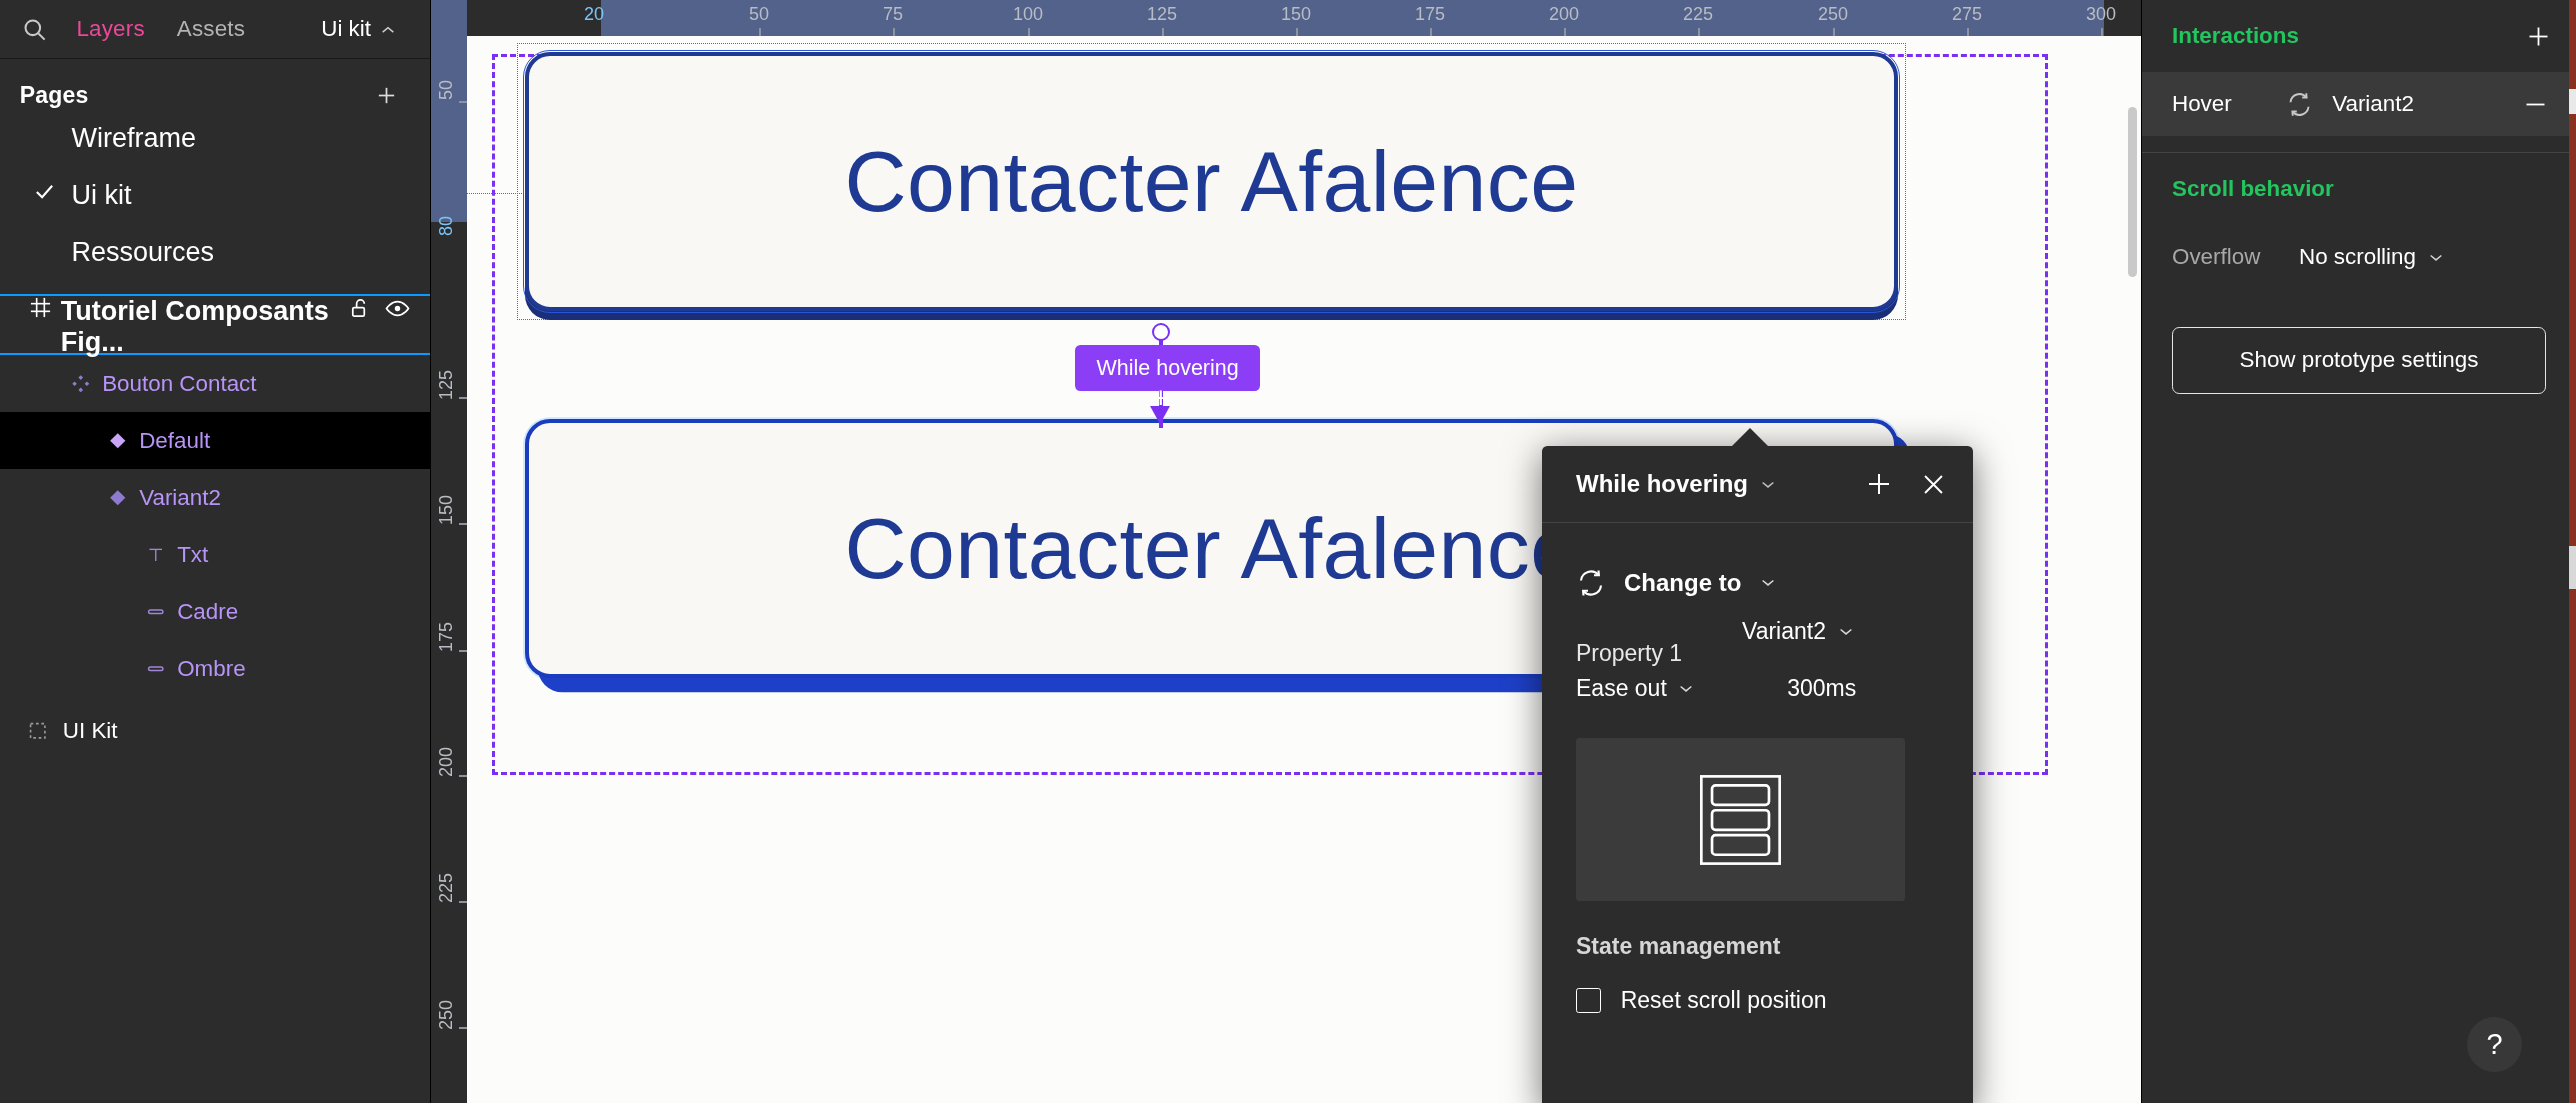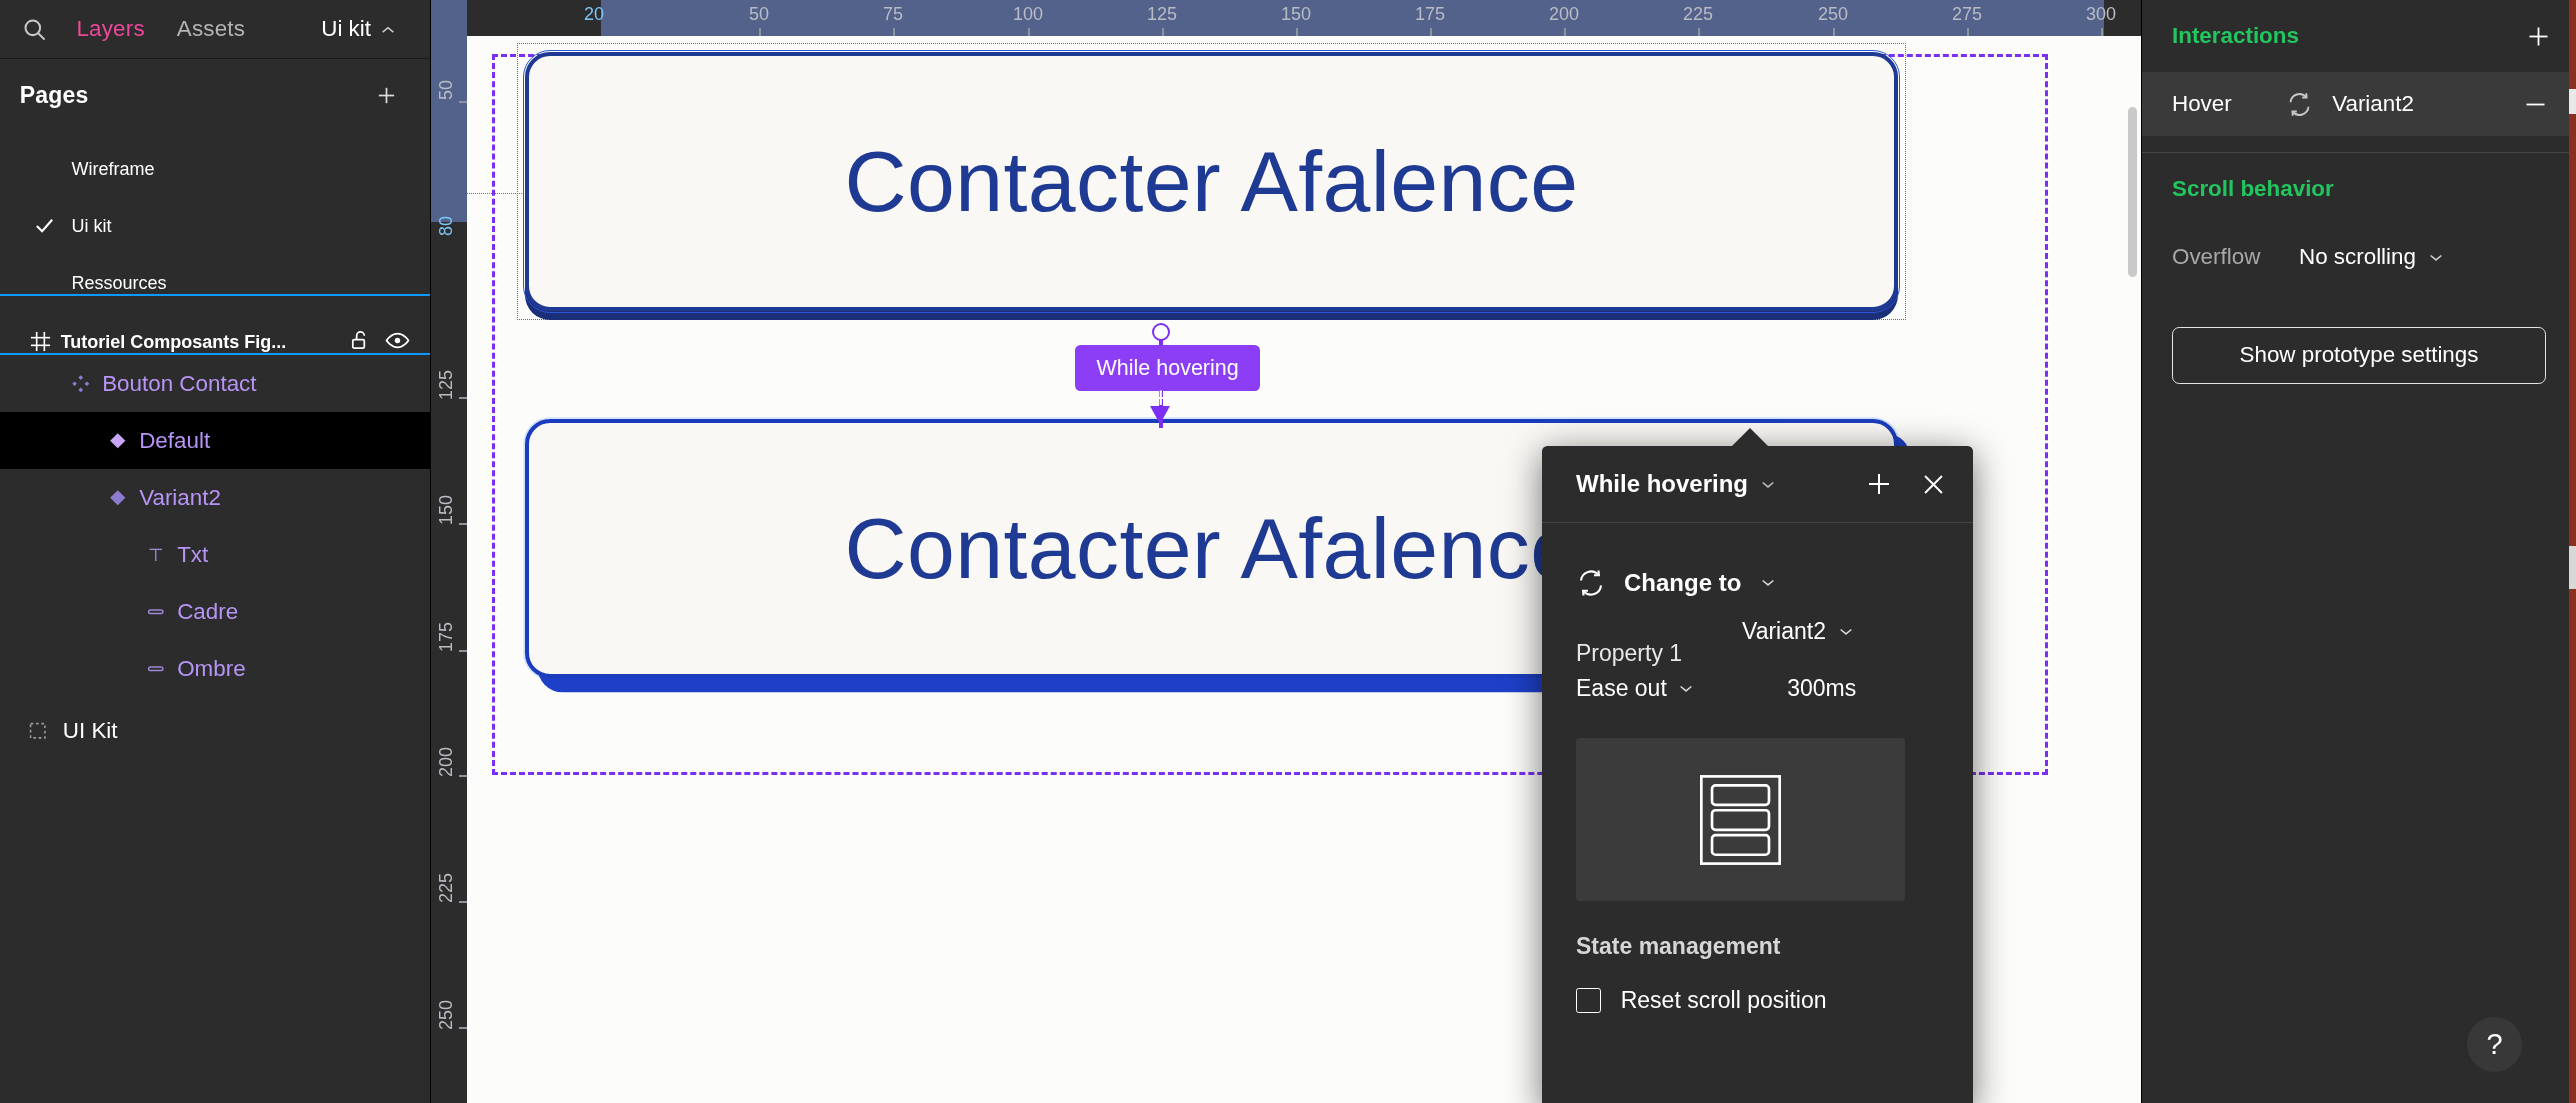--- a/index.html
+++ b/index.html
@@ -56,23 +56,23 @@
     margin-top: 9px;
   }
   .pages-title { font-size: 23px; font-weight: bold; color: #fff; letter-spacing: 0.2px; }
   .plus-btn {
     margin-left: auto; width: 34px; height: 34px;
     display: flex; align-items: center; justify-content: center;
     cursor: pointer;
   }
   .page-row {
     height: 57px;
-    display: flex; align-items: flex-end;
+    display: flex; align-items: flex-start;
     padding-left: 19.7px;
-    font-size: 18px; color: #fff;
+    font-size: 27px; color: #fff;
     cursor: pointer;
   }
   .page-row .check { width: 50px; flex: 0 0 50px; display: flex; align-items:center; justify-content:center; }
   .page-row .pname { padding-left: 1.8px; }
   .page-row.selected-frame {
     border-top: 2.7px solid #0d99ff;
     border-bottom: 2.7px solid #0d99ff;
     height: 61px;
     font-weight: bold;
   }
@@ -307,21 +307,21 @@
   .rp-interaction .minus { margin-left: auto; }
   .rp-divider { height: 0.9px; background: #444; margin-top: 16px; }
   .rp-overflow {
     height: 64px; display: flex; align-items: center;
     padding: 0 30px; font-size: 22.4px;
   }
   .rp-overflow .k { width: 127px; flex: 0 0 127px; color: #a8a8a8; }
   .rp-overflow .v { display:flex; align-items:center; gap: 10.7px; color: #fff; }
   .proto-settings-btn {
     margin: 38px 30px 0 30px;
-    height: 57px;
+    height: 67px;
     border: 1.8px solid #e6e6e6;
     border-radius: 7.2px;
     display: flex; align-items: center; justify-content: center;
     font-size: 22.4px; color: #fff;
     cursor: pointer;
   }
   .rp-right-strip {
     position: absolute; right: 0; top: 0; width: 7.2px; height: 1104px;
     background: #8a3020;
   }

